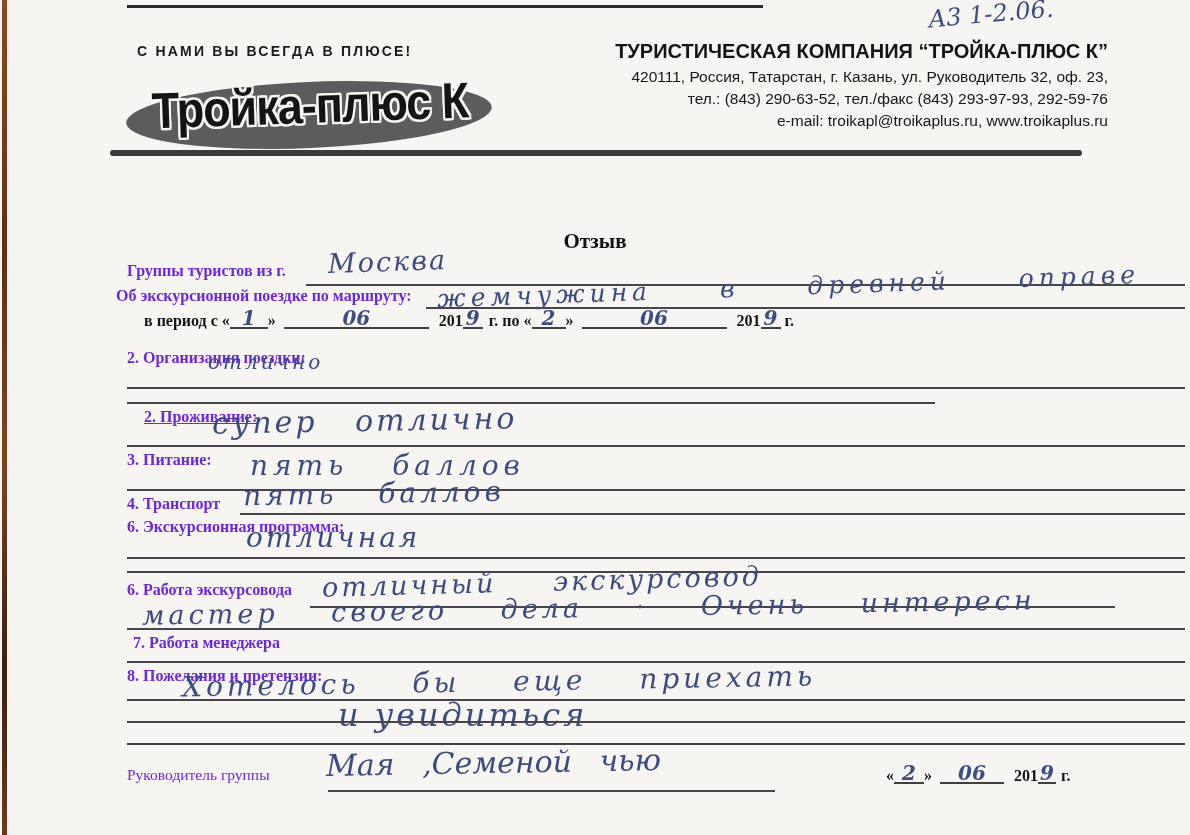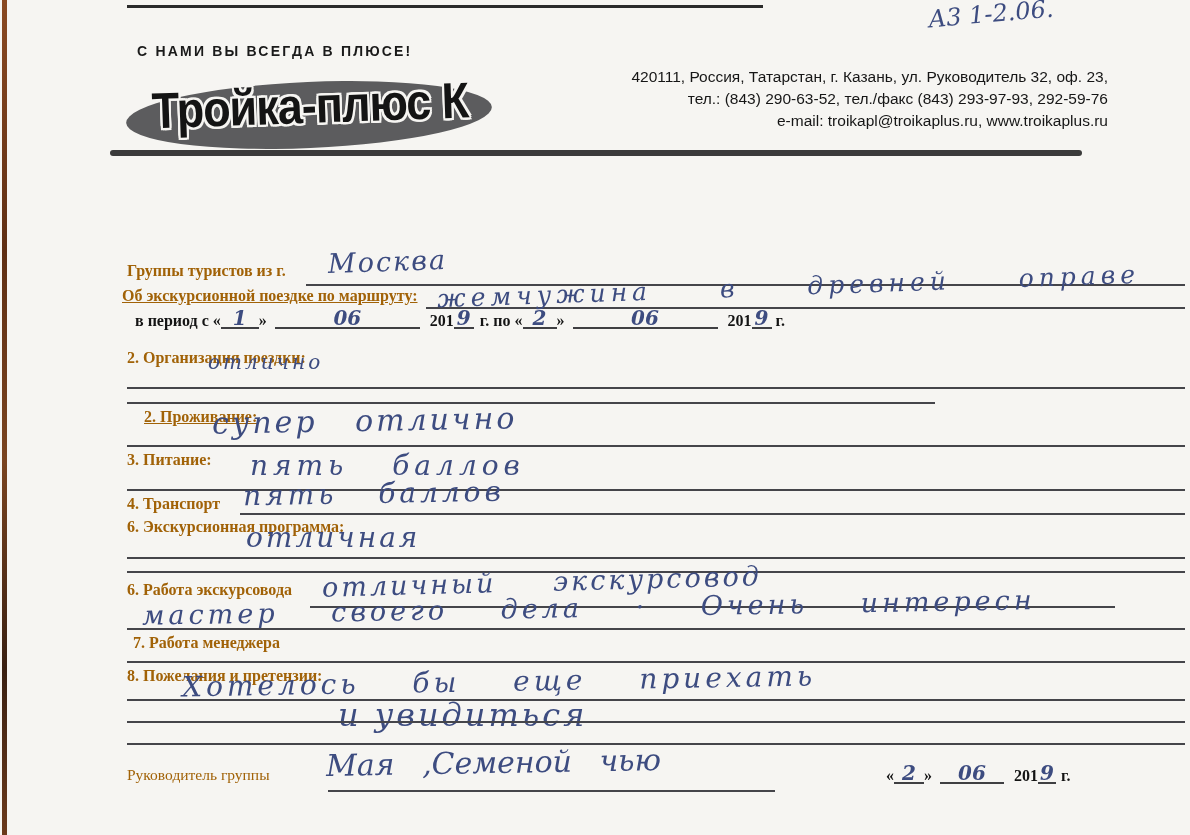--- a/index.html
+++ b/index.html
@@ -4,21 +4,21 @@
 <style>
   html,body{margin:0;padding:0;}
   body{width:1190px;height:835px;overflow:hidden;background:#f6f5f2;font-family:"Liberation Sans",sans-serif;}
   .paper{position:absolute;inset:0;background:#f6f5f2;}
   .edge{position:absolute;left:2px;top:0;bottom:0;width:5px;
         background:linear-gradient(180deg,#8a4a22 0%,#5f2f14 30%,#7a4420 55%,#3a2012 80%,#6b3a1c 100%);}
   .topline{position:absolute;left:127px;top:5px;width:636px;height:3px;background:#2b2b2b;}
   .divider{position:absolute;left:110px;top:150px;width:972px;height:6px;background:#3b3b3b;border-radius:3px;}
   .hand{position:absolute;font-family:"DejaVu Serif",serif;font-style:italic;color:#3d4c80;white-space:nowrap;line-height:1;}
   .rline{position:absolute;height:0;border-top:2px solid #45454a;}
-  .flabel{position:absolute;font-family:"Liberation Serif",serif;font-weight:bold;font-size:16px;color:#a16207;white-space:nowrap;}
+  .flabel{position:absolute;font-family:"Liberation Serif",serif;font-weight:bold;font-size:16px;color:#6d28d9;white-space:nowrap;}
   .prow{position:absolute;font-family:"Liberation Serif",serif;font-weight:bold;font-size:16px;color:#141414;white-space:nowrap;}
   .uslot{display:inline-block;border-bottom:2px solid #3f3f42;text-align:center;height:18px;vertical-align:baseline;}
   .hand-in{font-family:"DejaVu Serif",serif;font-style:italic;color:#3d4c80;font-size:20px;position:relative;top:-1px;line-height:1;}
   .tagline{position:absolute;left:137px;top:43px;font-size:14px;font-weight:bold;letter-spacing:2.2px;color:#1a1a1a;white-space:nowrap;}
   .logo{position:absolute;left:124px;top:66px;width:372px;height:92px;}
   .logo-ellipse{position:absolute;left:2px;top:16px;width:366px;height:66px;background:#5c5c5e;border-radius:50%;transform:rotate(-2.5deg);}
   .logo-text{position:absolute;left:0;top:14px;width:100%;text-align:center;font-size:45px;font-weight:bold;letter-spacing:-1px;
              color:#141414;transform:rotate(-2deg) scale(1,1.12);white-space:nowrap;
              text-shadow:2px 0 0 #f6f5f2,-2px 0 0 #f6f5f2,0 2px 0 #f6f5f2,0 -2px 0 #f6f5f2,
                          2px 2px 0 #f6f5f2,-2px -2px 0 #f6f5f2,2px -2px 0 #f6f5f2,-2px 2px 0 #f6f5f2;}
@@ -38,35 +38,37 @@
 
   <div class="edge"></div>
   <div class="topline"></div>
   <div class="annot">А3 1-2.06.</div>
 
   <div class="tagline">С НАМИ ВЫ ВСЕГДА В ПЛЮСЕ!</div>
   <div class="logo">
     <div class="logo-ellipse"></div>
     <div class="logo-text">Тройка-плюс К</div>
   </div>
+  <div class="cname">ТУРИСТИЧЕСКАЯ КОМПАНИЯ “ТРОЙКА-ПЛЮС К”</div>
   <div class="addr" style="top:68px;">420111, Россия, Татарстан, г. Казань, ул. Руководитель 32, оф. 23,</div>
   <div class="addr" style="top:90px;">тел.: (843) 290-63-52, тел./факс (843) 293-97-93, 292-59-76</div>
   <div class="addr" style="top:112px;">e-mail: troikapl@troikaplus.ru, www.troikaplus.ru</div>
   <div class="divider"></div>
 
+  <div class="ftitle">Отзыв</div>
 
   <div class="flabel" style="left:127px;top:262px;">Группы туристов из г.</div>
   <div class="rline" style="left:306px;top:284px;width:879px;"></div>
   <div class="hand" style="left:328px;top:248px;font-size:27px;letter-spacing:2px;transform:rotate(-2deg);">Москва</div>
 
-  <div class="flabel" style="left:122px;top:287px;text-decoration:underline;">Об экскурсионной поездке по маршруту:</div>
+  <div class="flabel" style="left:116px;top:287px;">Об экскурсионной поездке по маршруту:</div>
   <div class="rline" style="left:426px;top:307px;width:759px;"></div>
   <div class="hand" style="left:437px;top:274px;font-size:25px;letter-spacing:5px;word-spacing:55px;transform:rotate(-2deg);">жемчужина в древней оправе</div>
 
-  <div class="prow" style="left:135px;top:309px;">
+  <div class="prow" style="left:144px;top:309px;">
     <span>в период с «</span><span class="uslot" style="width:38px;"><span class="hand-in">1</span></span><span>»</span><span class="uslot" style="width:145px;margin-left:8px;"><span class="hand-in">06</span></span><span style="margin-left:10px;">201</span><span class="uslot" style="width:20px;"><span class="hand-in">9</span></span><span style="margin-left:6px;">г. по «</span><span class="uslot" style="width:34px;"><span class="hand-in">2</span></span><span>»</span><span class="uslot" style="width:145px;margin-left:8px;"><span class="hand-in">06</span></span><span style="margin-left:10px;">201</span><span class="uslot" style="width:20px;"><span class="hand-in">9</span></span><span style="margin-left:4px;">г.</span>
   </div>
 
   <div class="flabel" style="left:127px;top:349px;">2. Организация поездки:</div>
   <div class="hand" style="left:208px;top:352px;font-size:20px;letter-spacing:3px;text-align:right;">отлично</div>
   <div class="rline" style="left:127px;top:387px;width:1058px;"></div>
   <div class="rline" style="left:127px;top:402px;width:808px;"></div>
 
   <div class="flabel" style="left:144px;top:408px;text-decoration:underline;">2. Проживание:</div>
   <div class="hand" style="left:212px;top:406px;font-size:30px;letter-spacing:3px;word-spacing:25px;transform:rotate(-1deg);">супер отлично</div>

